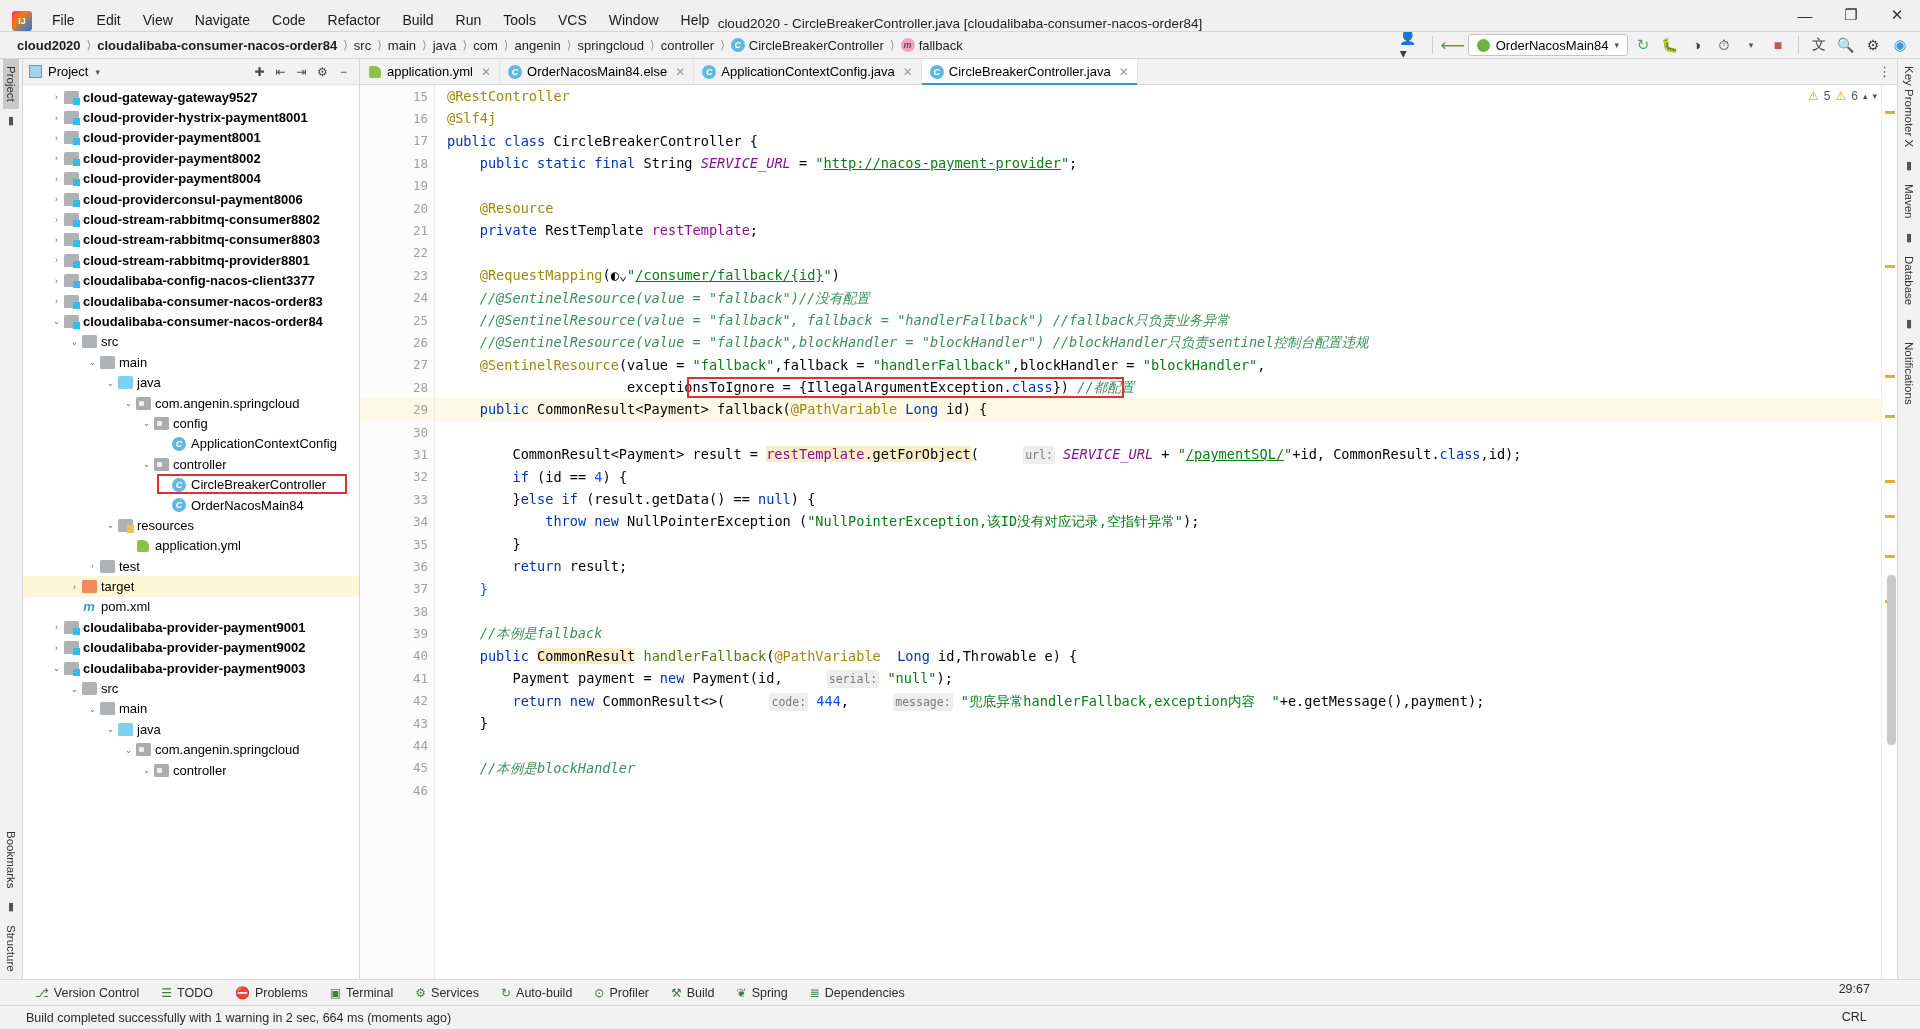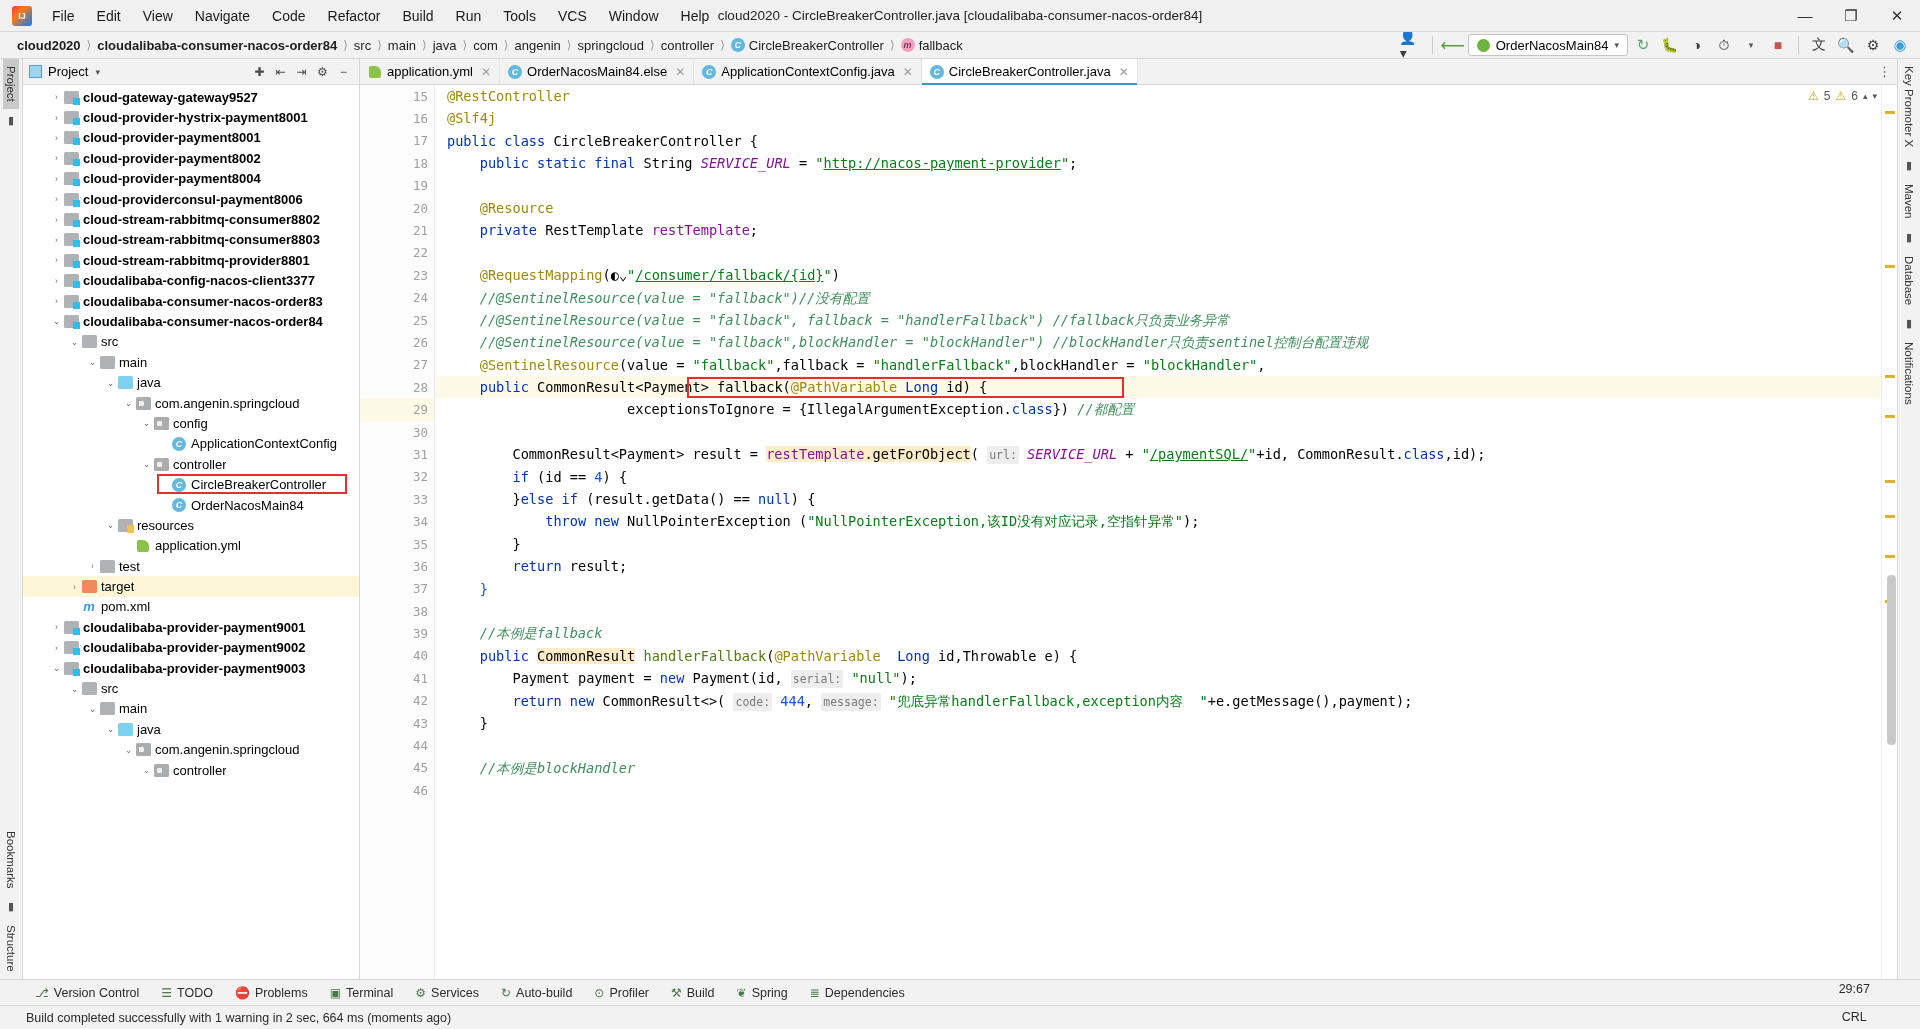--- a/index.html
+++ b/index.html
@@ -4,21 +4,21 @@
 <style>
   * { box-sizing: border-box; margin:0; padding:0; }
   html,body {
     width:1920px; height:1029px; overflow:hidden;
     font-family: "Liberation Sans", sans-serif;
     font-size:13px; color:#000; background:#f2f2f2;
   }
   .app { width:1920px; height:1029px; display:flex; flex-direction:column; background:#f2f2f2; }
 
   
-  .titlebar { height:32px; background:#f0f0f0; display:flex; align-items:center;
+  .titlebar { height:32px; background:#f0f0f0; display:flex; align-items:flex-end;
      border-bottom:1px solid #d6d6d6; position:relative; flex:0 0 32px; }
   .ij-logo { width:20px; height:20px; margin:0 10px 0 12px; border-radius:3px;
      background:linear-gradient(135deg,#fe315d 0%,#f97a12 35%,#087cfa 100%);
      position:relative; flex:0 0 20px;}
   .ij-logo::after{content:"IJ"; position:absolute; inset:0; color:#fff; font-size:9px;
      font-weight:bold; display:flex; align-items:center; justify-content:center;}
   .menu { display:flex; align-items:center; gap:2px; }
   .menu-item { padding:3px 10px; font-size:14px; color:#1a1a1a; cursor:default; white-space:nowrap;}
   .win-title { position:absolute; left:0; right:0; text-align:center; font-size:13.5px;
      color:#222; pointer-events:none; }
@@ -107,21 +107,21 @@
      position:relative; font-family:"DejaVu Sans Mono",monospace;}
   .gline{ height:22.4px; display:flex; align-items:center; justify-content:flex-end;
      padding-right:6px; font-size:12.5px; color:#a0a0a0;}
   .gline.cur{ background:#fcf9e6;}
   .code{ flex:1; position:relative; overflow:hidden; font-family:"DejaVu Sans Mono",monospace;
      font-size:13.6px; background:#fff;}
   .cline{ height:22.4px; line-height:22.4px; white-space:pre; padding-left:12px;}
   .cline.cur{ background:#fcf9e6;}
   .k{color:#0033b3;} .s{color:#067d17;} .cm{color:#3f8e5c;font-style:italic;}
   .an{color:#9e880d;} .fld{color:#871094;} .num{color:#1750eb;} .st{color:#871094;font-style:italic;} .meth{color:#000;} .hl2{background:#fcecc8;}
-  .param{color:#7a7a7a;background:#eee;font-size:11.5px;padding:2px 2px;border-radius:2px;font-style:normal;}
+  .param{color:#7a7a7a;background:#eee;font-size:11.5px;padding:2px 2px;border-radius:2px;font-style:normal;margin-left:36px;}
   .lnk{color:#067d17;text-decoration:underline;}
 
   
   .inspect{ width:16px; background:#fff; flex:0 0 16px; border-left:1px solid #ececec; position:relative;}
   .mark{ position:absolute; right:2px; width:10px; height:3px;}
   .scrollthumb{ position:absolute; right:1px; width:9px; background:#c9c9c9; border-radius:4px;}
 
   .inschdr{ position:absolute; right:20px; top:4px; display:flex; align-items:center; gap:5px;
     font-size:12px; color:#555; z-index:6;}
   .warnbadge{color:#c99a12;} .errbadge{color:#d0a000;}
@@ -485,22 +485,22 @@
             <div class="cline">    <span class="k">public</span> <span class="k">static</span> <span class="k">final</span> String <span class="st">SERVICE_URL</span> = <span class="s">"</span><span class="lnk">http://nacos-payment-provider</span><span class="s">"</span>;</div>
             <div class="cline"></div>
             <div class="cline">    <span class="an">@Resource</span></div>
             <div class="cline">    <span class="k">private</span> RestTemplate <span class="fld">restTemplate</span>;</div>
             <div class="cline"></div>
             <div class="cline">    <span class="an">@RequestMapping</span>(<span class="globe">◐⌄</span><span class="s">"</span><span class="lnk">/consumer/fallback/{id}</span><span class="s">"</span>)</div>
             <div class="cline">    <span class="cm">//@SentinelResource(value = "fallback")//没有配置</span></div>
             <div class="cline">    <span class="cm">//@SentinelResource(value = "fallback", fallback = "handlerFallback") //fallback只负责业务异常</span></div>
             <div class="cline">    <span class="cm">//@SentinelResource(value = "fallback",blockHandler = "blockHandler") //blockHandler只负责sentinel控制台配置违规</span></div>
             <div class="cline">    <span class="an">@SentinelResource</span>(value = <span class="s">"fallback"</span>,fallback = <span class="s">"handlerFallback"</span>,blockHandler = <span class="s">"blockHandler"</span>,</div>
+            <div class="cline">                      exceptionsToIgnore = {IllegalArgumentException.<span class="k">class</span>}) <span class="cm">//都配置</span></div>
             <div class="cline cur">    <span class="k">public</span> CommonResult&lt;Payment&gt; fallback(<span class="an">@PathVariable</span> <span class="k">Long</span> id) {</div>
-            <div class="cline">                      exceptionsToIgnore = {IllegalArgumentException.<span class="k">class</span>}) <span class="cm">//都配置</span></div>
             <div class="cline"></div>
             <div class="cline">        CommonResult&lt;Payment&gt; result = <span class="hl2"><span class="fld">restTemplate</span>.<span class="meth">getForObject</span></span>( <span class="param">url:</span> <span class="st">SERVICE_URL</span> + <span class="s">"</span><span class="lnk">/paymentSQL/</span><span class="s">"</span>+id, CommonResult.<span class="k">class</span>,id);</div>
             <div class="cline">        <span class="k">if</span> (id == <span class="num">4</span>) {</div>
             <div class="cline">        }<span class="k">else</span> <span class="k">if</span> (result.<span class="meth">getData</span>() == <span class="k">null</span>) {</div>
             <div class="cline">            <span class="k">throw</span> <span class="k">new</span> NullPointerException (<span class="s">"NullPointerException,该ID没有对应记录,空指针异常"</span>);</div>
             <div class="cline">        }</div>
             <div class="cline">        <span class="k">return</span> result;</div>
             <div class="cline">    <span class="num">}</span></div>
             <div class="cline"></div>
             <div class="cline">    <span class="cm">//本例是fallback</span></div>

